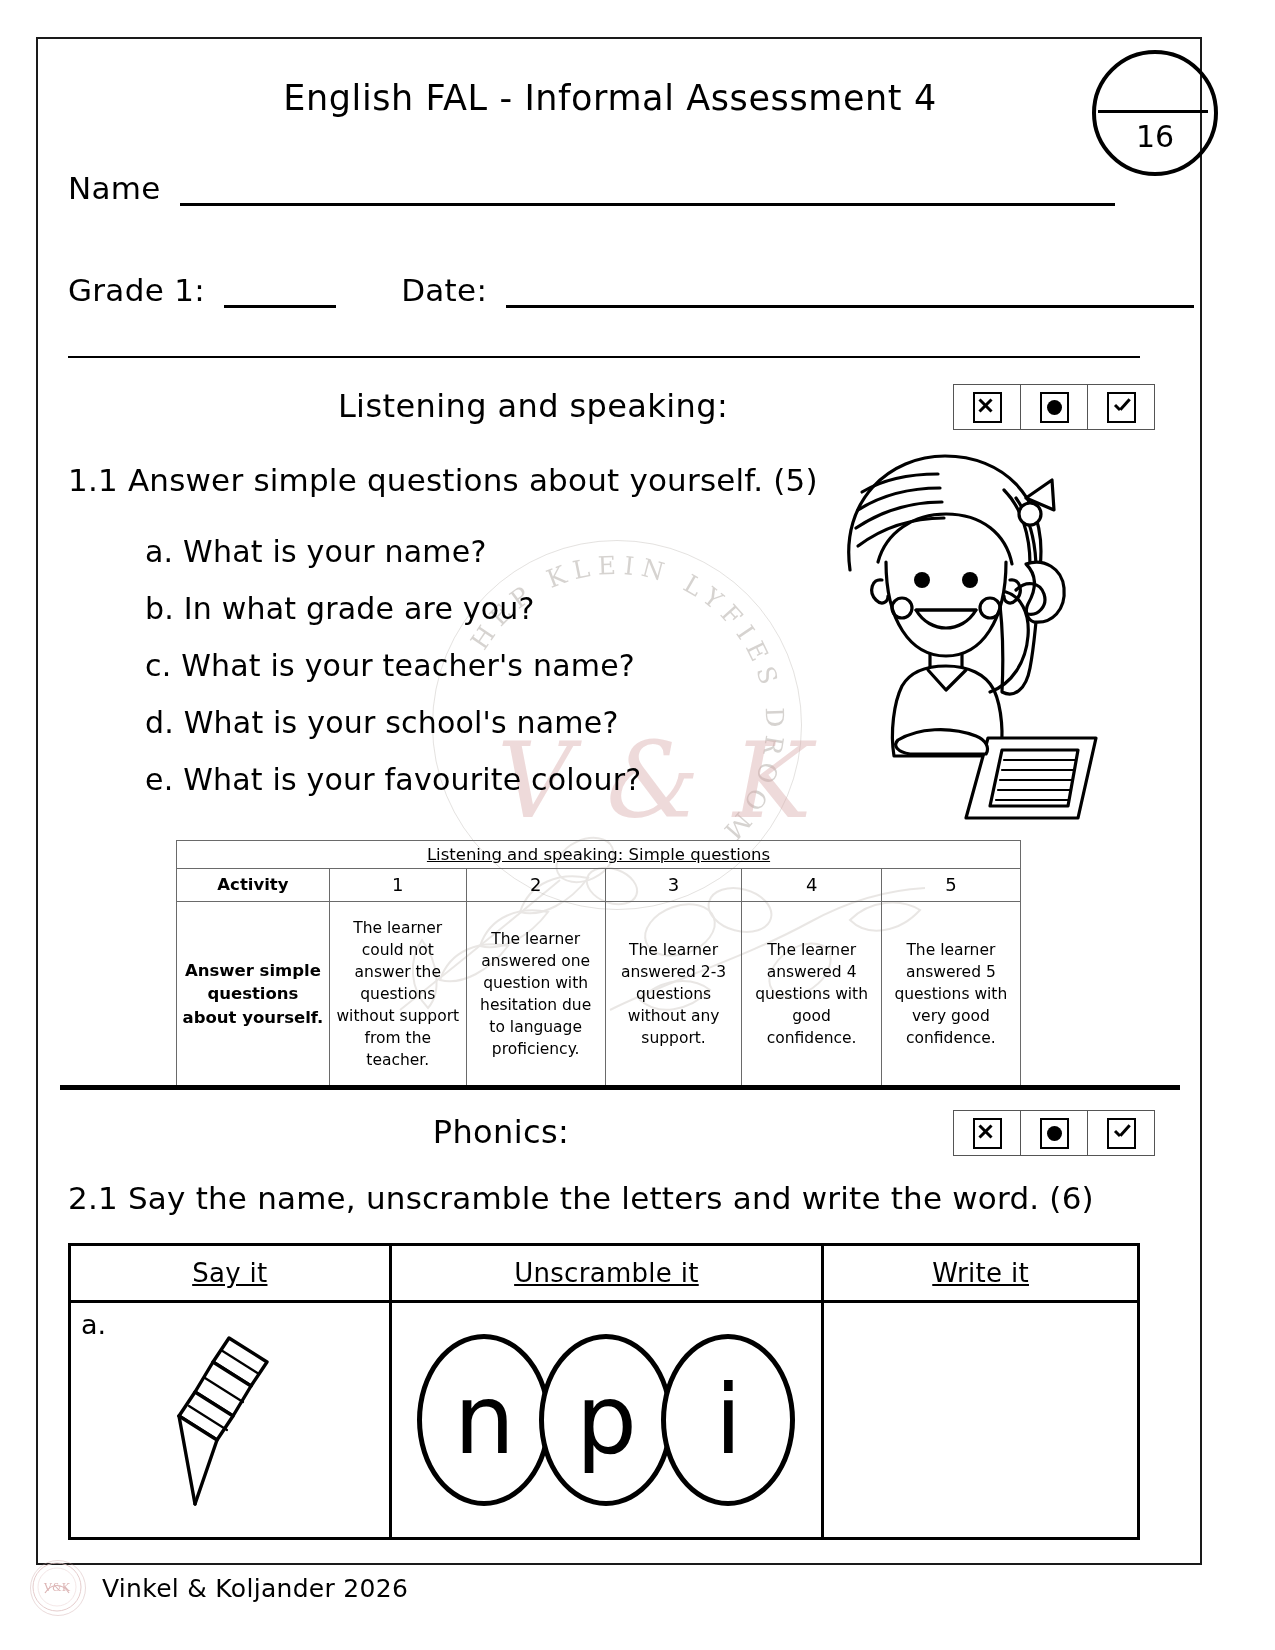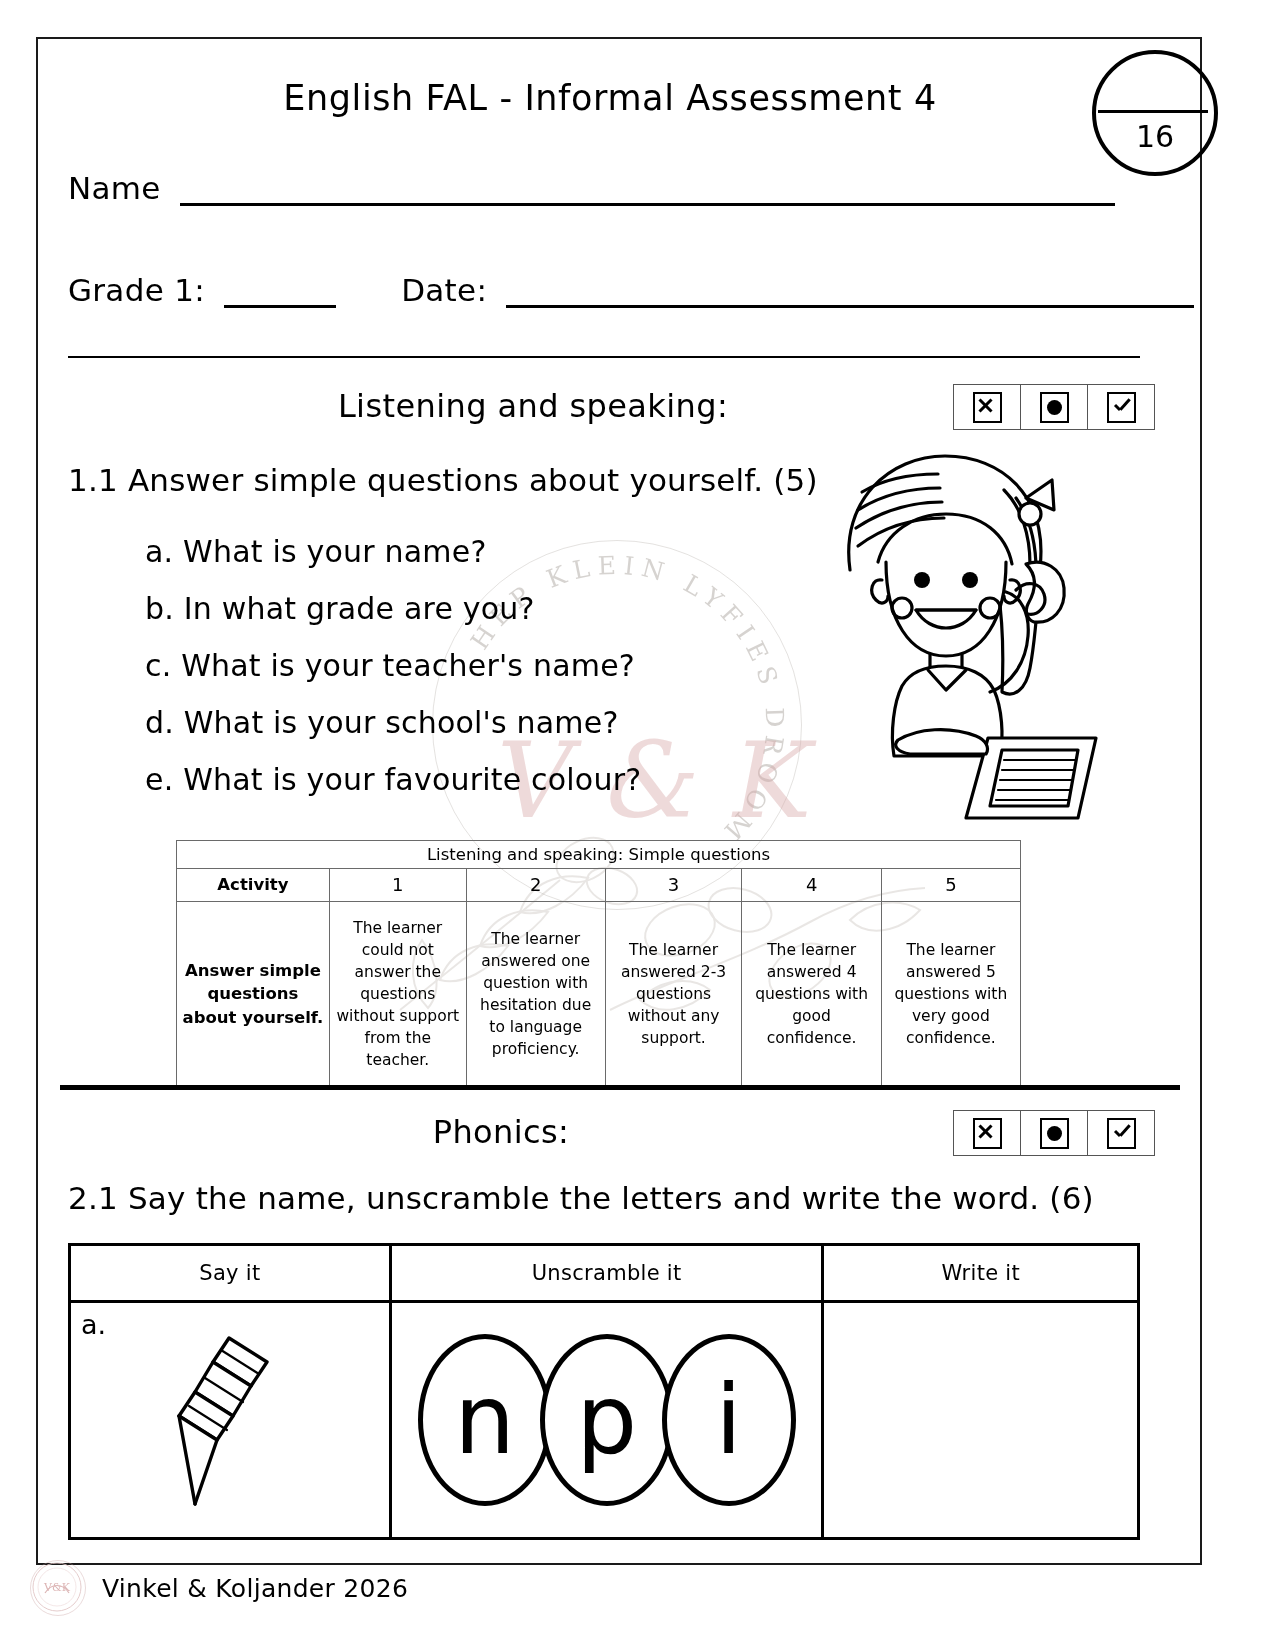--- a/index.html
+++ b/index.html
@@ -234,20 +234,21 @@
     line-height: 1.42;
     text-align: center;
     vertical-align: middle;
     padding: 3px 4px;
     background: transparent;
   }
   .rubric .tbl-title {
     font-size: 16.5px;
     height: 22px;
     padding: 2px;
+    text-decoration: underline;
   }
   .rubric .hdr {
     font-size: 18px;
     height: 24px;
   }
   .rubric .hdr-activity { font-weight: bold; font-size: 16.5px; }
   .rubric .activity-cell { font-weight: bold; font-size: 16.5px; width: 154px; }
   .rubric .desc-cell { width: 138px; height: 178px; }
 
   
@@ -266,23 +267,24 @@
     width: 1072px;
     border-collapse: collapse;
     z-index: 3;
   }
   .phon-table th, .phon-table td {
     border: 3px solid #000;
     background: transparent;
   }
   .phon-table th {
     font-weight: 400;
-    font-size: 21px;
+    font-size: 26px;
     height: 52px;
     letter-spacing: 0.3px;
+    text-decoration: underline;
   }
   .phon-table .col-say { width: 322px; }
   .phon-table .col-unscr { width: 430px; }
   .phon-table .col-write { width: 320px; }
   .phon-table td { height: 232px; position: relative; vertical-align: top; }
   .row-letter {
     position: absolute;
     left: 10px; top: 6px;
     font-size: 27px;
   }

